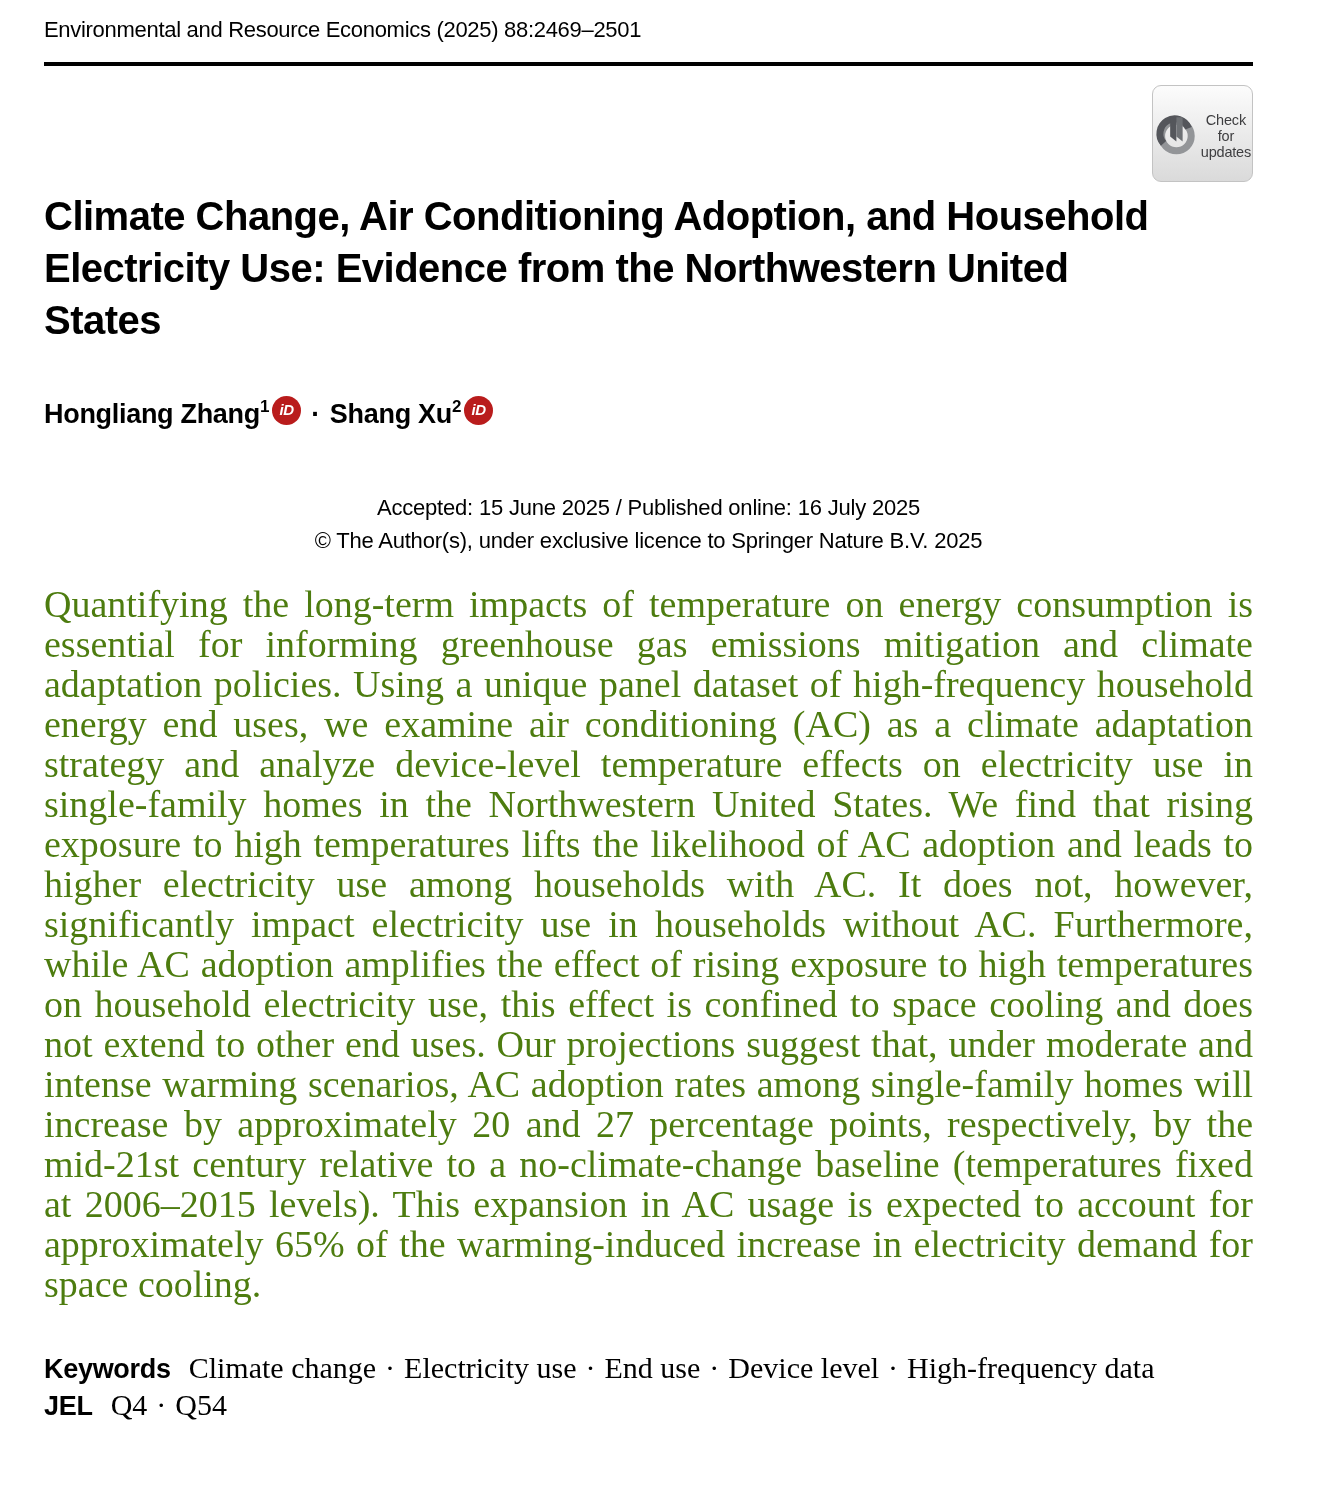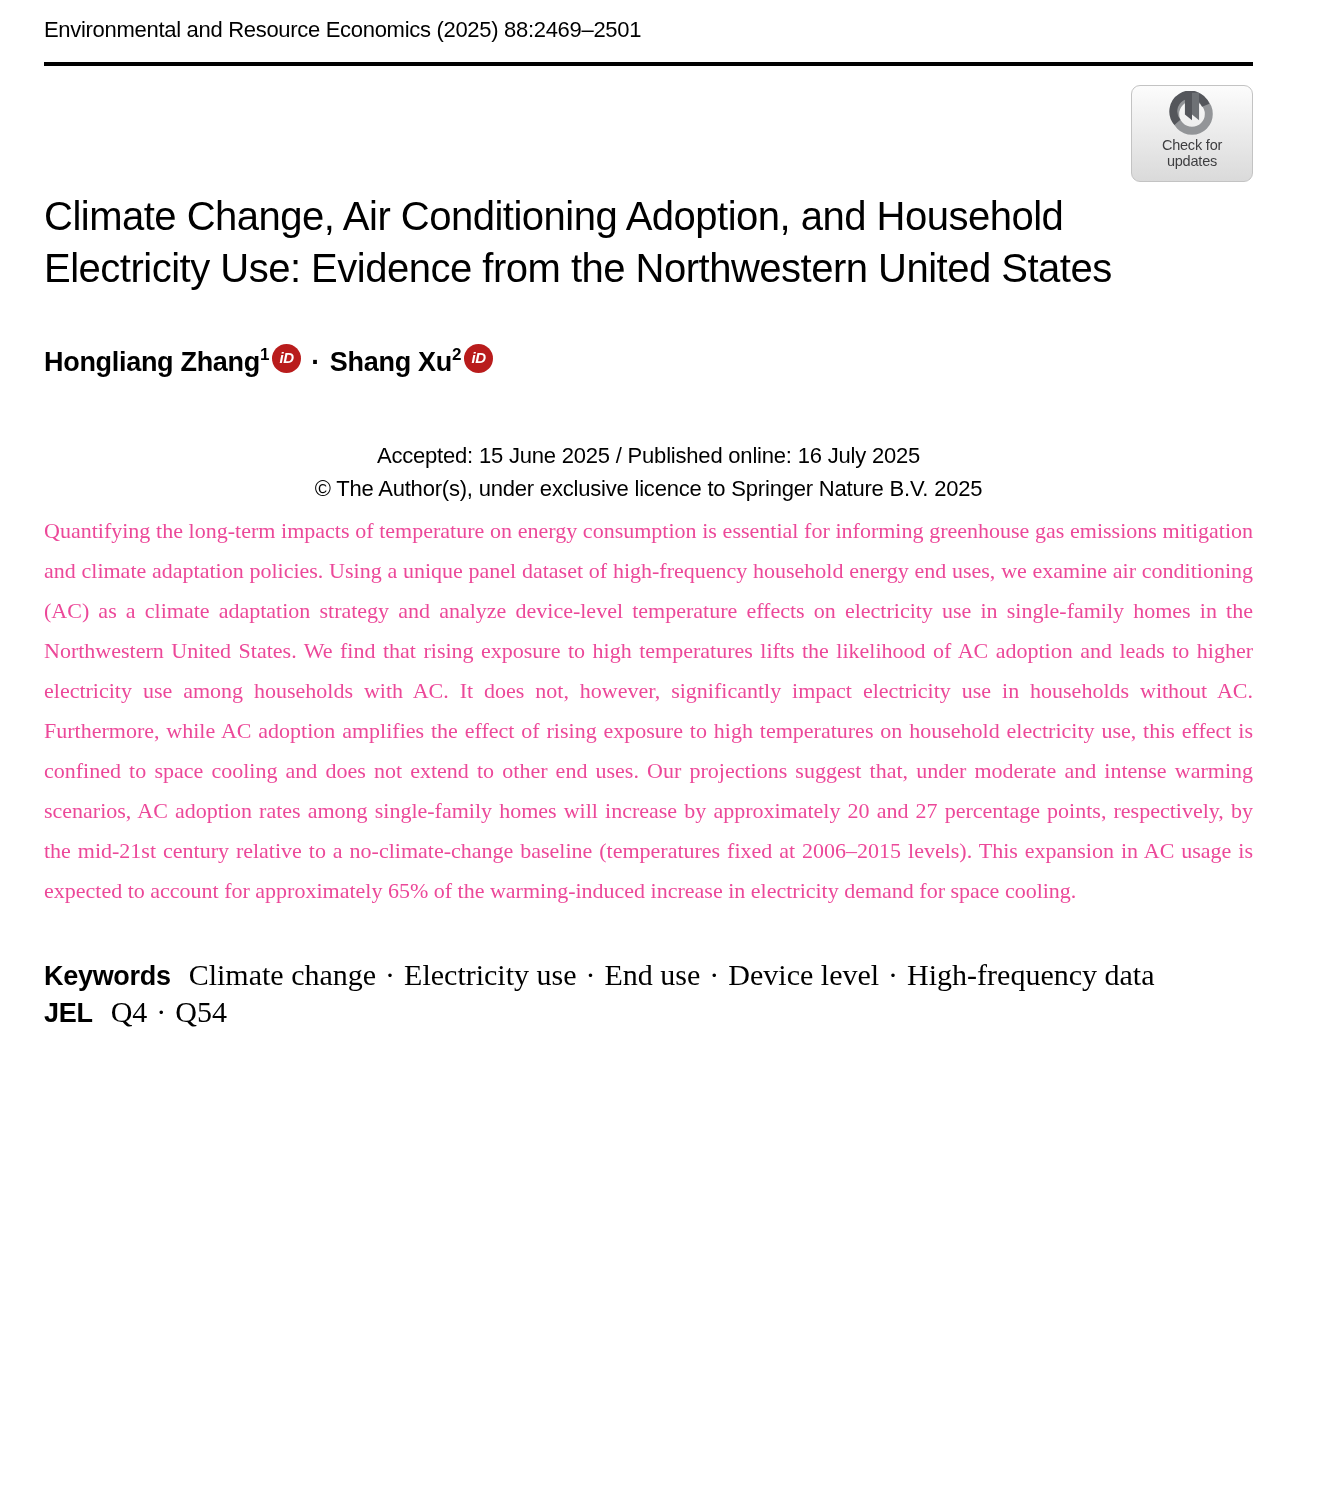--- a/index.html
+++ b/index.html
@@ -31,48 +31,48 @@
     width: 100%;
   }
   
   .badge-row {
     margin-top: 19px;
     height: 97px;
     display: flex;
     justify-content: flex-end;
   }
   .crossmark {
-    width: 122px;
+    width: 101px;
     height: 97px;
     border: 1px solid #c3c3c3;
     border-radius: 9px;
     background: linear-gradient(#fcfcfc, #dadada);
     display: flex;
-    flex-direction: column;
+    flex-direction: row;
     align-items: center;
     padding-top: 5px;
     cursor: pointer;
   }
   .crossmark svg { display: block; }
   .crossmark-label {
     text-align: center;
     font-size: 14.5px;
     line-height: 16px;
     font-weight: 500;
     color: #3e3e40;
     letter-spacing: -0.2px;
   }
   .crossmark-label span { display: block; }
   
   .title {
     margin-top: 8px;
     width: 1140px;
     font-size: 40px;
     line-height: 52px;
-    font-weight: normal;
+    font-weight: bold;
     letter-spacing: -0.5px;
     color: #000;
   }
   .authors {
     margin-top: 44px;
     font-size: 27px;
     font-weight: bold;
     letter-spacing: -0.3px;
     line-height: 34px;
   }
@@ -107,26 +107,26 @@
   }
   
   .abstract-heading {
     margin-top: 56px;
     font-size: 27px;
     font-weight: bold;
     letter-spacing: -0.3px;
     line-height: 34px;
   }
   .abstract-text {
-    margin-top: 6px;
+    margin-top: 27px;
     font-family: "Liberation Serif", serif;
-    font-size: 22px;
+    font-size: 38px;
     line-height: 40px;
     text-align: justify;
-    color: #ec4899;
+    color: #4d7c0f;
   }
   
   .keywords {
     margin-top: 48px;
     font-family: "Liberation Serif", serif;
     font-size: 30px;
     line-height: 32px;
   }
   .kw-heading, .jel-heading {
     font-family: "Liberation Sans", sans-serif;

